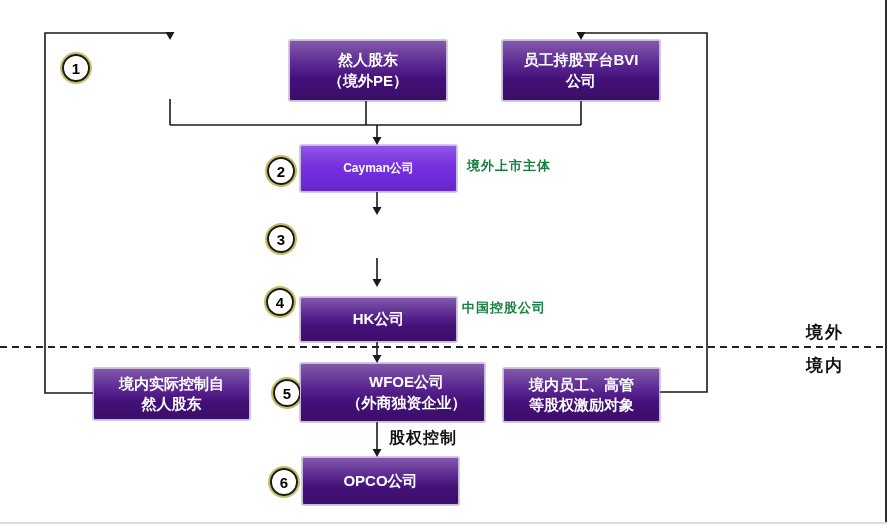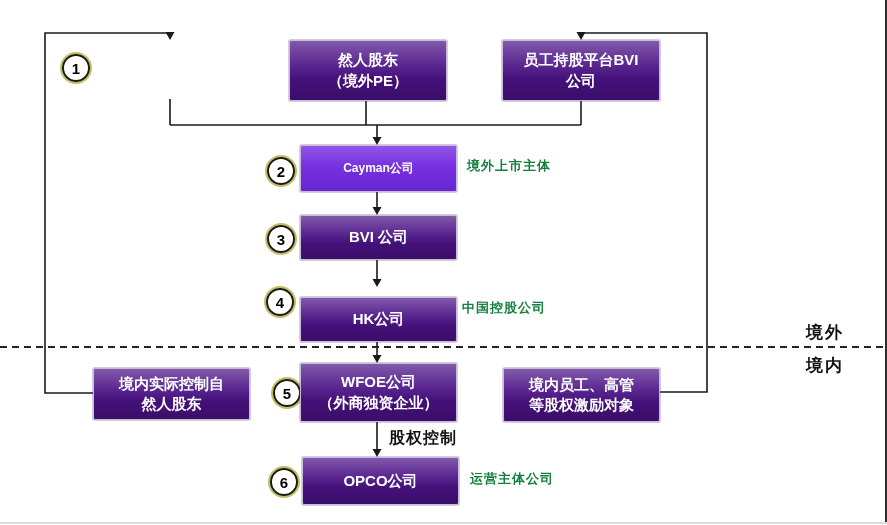--- a/index.html
+++ b/index.html
@@ -84,34 +84,32 @@
   <div class="num" style="left:266px;top:288px;">4</div>
   <div class="num" style="left:273px;top:379px;">5</div>
   <div class="num" style="left:270px;top:468px;">6</div>
 
   <div class="box" style="left:289px;top:40px;width:156px;height:59px;">然人股东
 （境外PE）</div>
   <div class="box" style="left:502px;top:40px;width:156px;height:59px;">员工持股平台BVI
 公司</div>
 
   <div class="box bright" style="left:300px;top:145px;width:155px;height:45px;">Cayman公司</div>
-  <div class="box" style="left:300px;top:215px;width:155px;height:43px;">BVI 公司</div>
   <div class="box" style="left:300px;top:297px;width:155px;height:43px;">HK公司</div>
-  <div class="box" style="left:300px;top:363px;width:155px;height:57px;">WFOE公司
+  <div class="box" style="left:300px;top:363px;width:155px;height:57px;padding-left:28px;">WFOE公司
 （外商独资企业）</div>
   <div class="box" style="left:302px;top:457px;width:155px;height:46px;">OPCO公司</div>
 
   <div class="box" style="left:93px;top:368px;width:155px;height:50px;">境内实际控制自
 然人股东</div>
   <div class="box" style="left:503px;top:368px;width:155px;height:52px;">境内员工、高管
 等股权激励对象</div>
 
   <div class="side-label" style="left:467px;top:157px;">境外上市主体</div>
   <div class="side-label" style="left:462px;top:299px;">中国控股公司</div>
-  <div class="side-label" style="left:470px;top:470px;">运营主体公司</div>
   <div class="edge-label" style="left:389px;top:428px;">股权控制</div>
 
   <div class="region-label" style="left:806px;top:321px;">境外</div>
   <div class="region-label" style="left:806px;top:354px;">境内</div>
 
   <div class="frame-right"></div>
   <div class="frame-bottom"></div>
 </div>
 
 </body></html>

